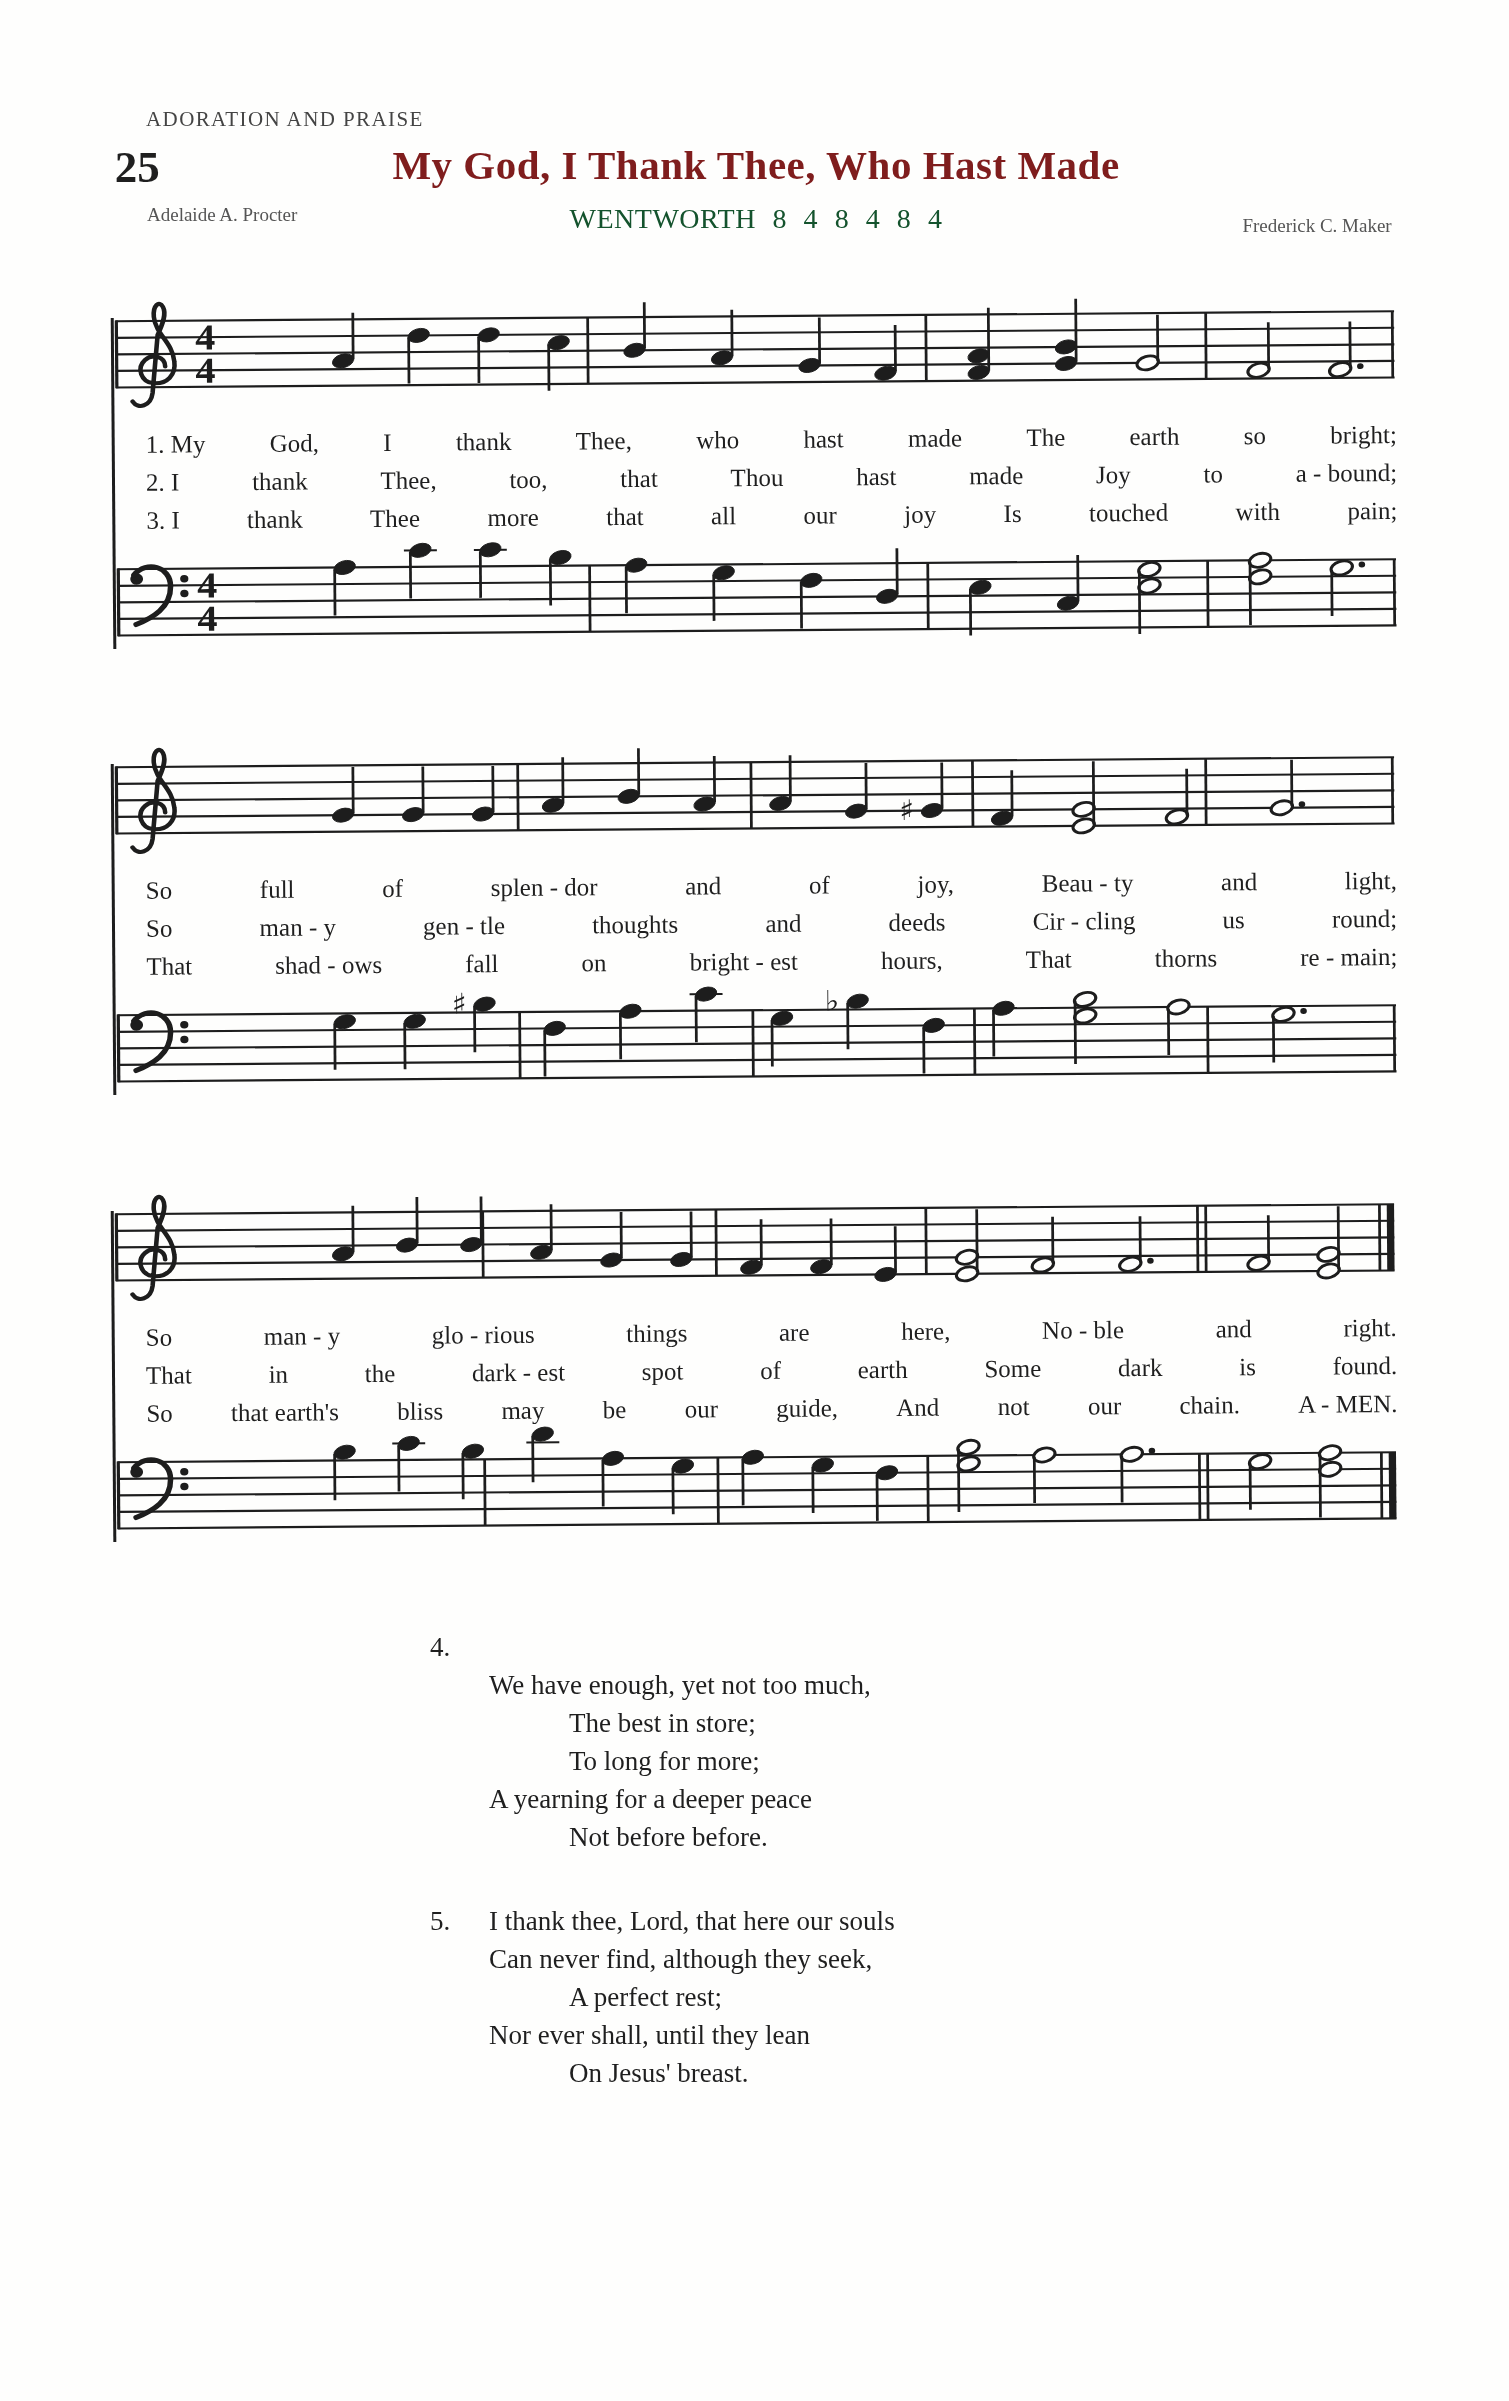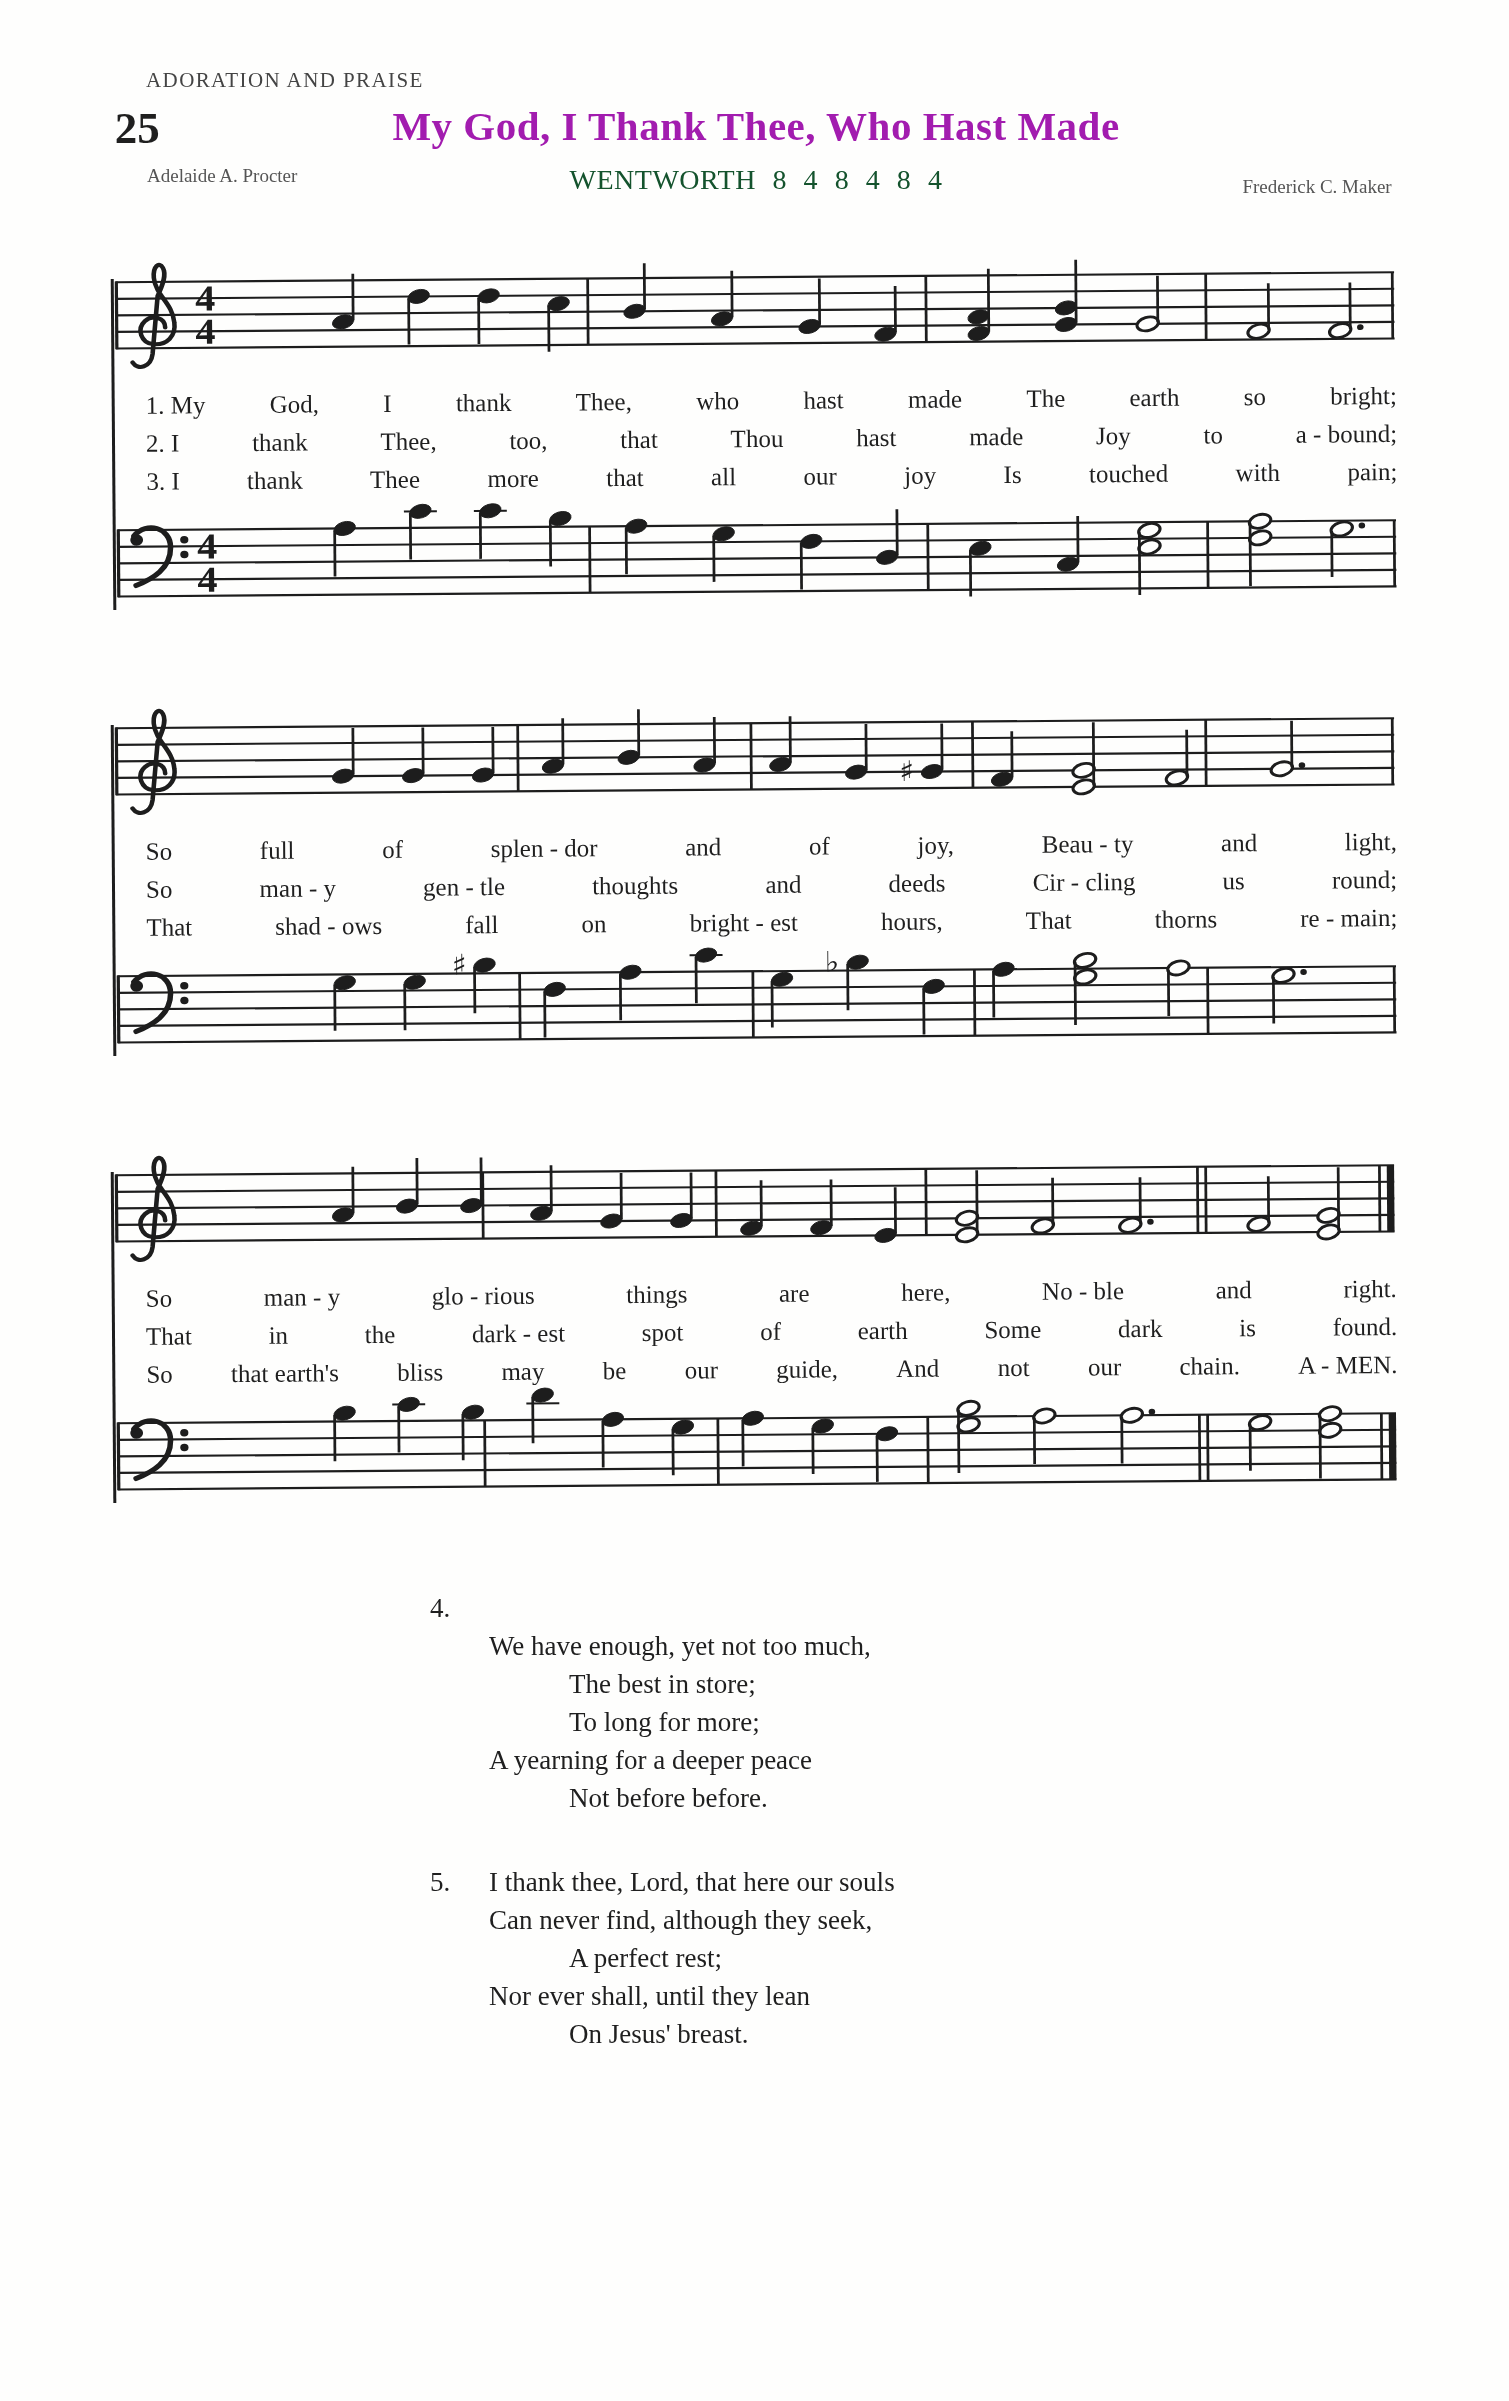--- a/index.html
+++ b/index.html
@@ -1,22 +1,22 @@
 <!DOCTYPE html>
 <html style="font-size:14.6px"><head>
 <meta charset="utf-8">
 <style>
   html,body{margin:0;padding:0;}
   body{width:1509px;height:2401px;background:#fefefdc7;background:#fefefd;overflow:hidden;
        font-family:"Liberation Serif", serif;color:#222;}
-  .page{padding:68px 110px 0 113px;position:relative;}
+  .page{padding:68px 110px 0 113px;position:relative;margin-top:39px;}
   .category{margin-left:33px;font-size:21px;letter-spacing:1.4px;color:#444;}
   .header{position:relative;margin-top:9.1px;}
   .hymn-number{position:absolute;left:1.8px;top:0px;font-size:45px;font-weight:bold;color:#1f1f1f;}
-  .hymn-title{text-align:center;font-size:41px;font-weight:bold;color:#a21caf;letter-spacing:0.5px;}
+  .hymn-title{text-align:center;font-size:41px;font-weight:bold;color:#7f1d1d;letter-spacing:0.5px;}
   .subrow{position:relative;height:57px;margin-top:1.8px;}
   .tune{position:absolute;left:0;right:0;top:12px;text-align:center;font-size:28px;color:#14532d;
         word-spacing:9.1px;letter-spacing:0.5px;}
   .author{position:absolute;left:34px;top:12.8px;font-size:19px;color:#555;}
   .composer{position:absolute;right:7.3px;top:24px;font-size:19px;color:#555;}
   .score{margin-top:31px;}
   .system{position:relative;transform:rotate(-0.45deg);margin-bottom:49px;}
   .sysline{position:absolute;left:-0.9px;top:34px;bottom:32px;width:2.7px;background:#1d1d1d;}
   .staff{display:block;width:100%;height:149px;}
   .lyrics{padding:0 1.8px 0 33px;margin:-7.3px 0;}

